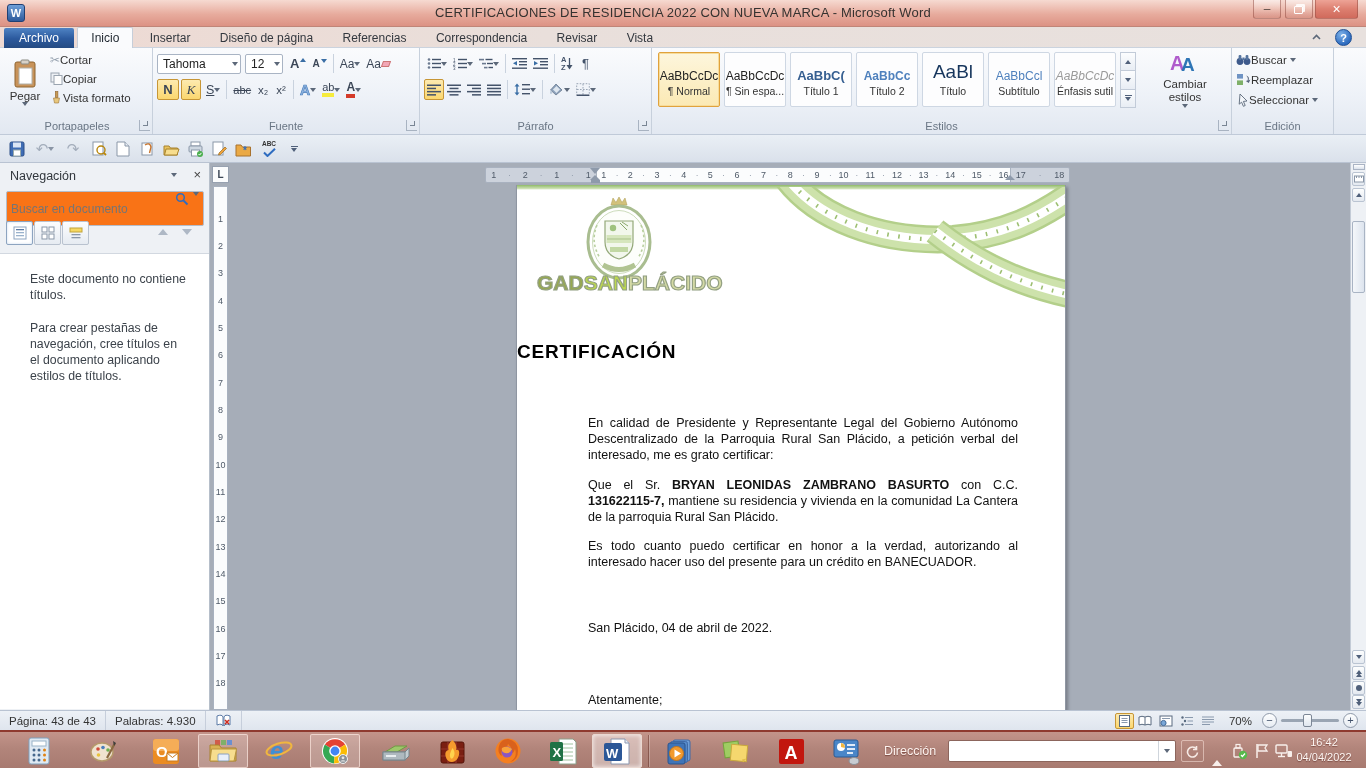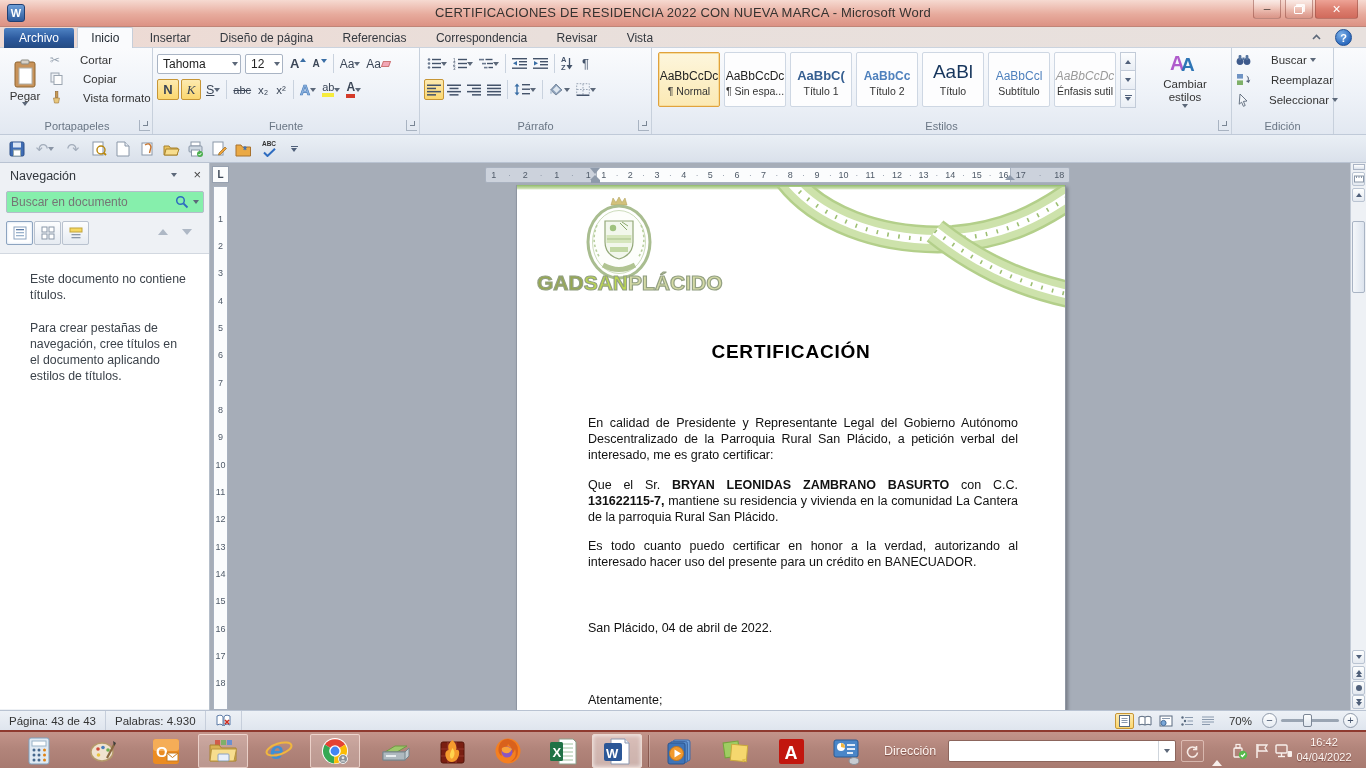--- a/index.html
+++ b/index.html
@@ -29,37 +29,37 @@
   .rgroup{position:absolute;top:0;height:86px;border-right:1px solid #c7d0dc}
   .glabel{position:absolute;bottom:2px;left:0;width:100%;text-align:center;font-size:11px;color:#697584}
   .launcher{position:absolute;right:2px;bottom:3px;width:11px;height:11px;border:1px solid #9aa6b6;border-top:none;border-right:none;opacity:.8}
   .launcher:after{content:"";position:absolute;right:2px;top:1px;width:4px;height:4px;border-right:1px solid #5f6c7d;border-bottom:1px solid #5f6c7d}
   .rrow{position:absolute;left:4px;display:flex;align-items:center}
   .rbtn{display:inline-flex;align-items:center;justify-content:center;height:21px;min-width:18px;padding:0 2px;border:1px solid transparent;border-radius:2px;color:#3b4657}
   .toggled{background:linear-gradient(#fdeab0,#fbd76f);border-color:#c79636}
   .vdiv{width:1px;align-self:stretch;background:#c9d2de;margin:1px 3px}
   .combo{background:#fff;border:1px solid #a9b4c4;border-radius:2px;display:flex;align-items:center;justify-content:space-between;height:20px;font-size:12px;padding:0 2px 0 5px;color:#222}
   .gray{color:#94a0ae}
-  .small-lbl{font-size:11.5px;color:#333;margin-left:20px;white-space:nowrap}
+  .small-lbl{font-size:11.5px;color:#333;margin-left:0;white-space:nowrap}
   
   .style-card{position:absolute;top:4px;width:62px;height:55px;border:1px solid #ced7e3;border-radius:2px;background:#fdfdfe;text-align:center;overflow:hidden}
   .style-card.sel{border-color:#e0a23d;background:linear-gradient(#fdf6dd,#fbe9b4);box-shadow:inset 0 0 0 1px #f7dc9a}
   .sc-prev{height:32px;display:flex;align-items:flex-end;justify-content:center;font-size:12px;padding-bottom:2px;white-space:nowrap}
   .sc-name{font-size:10.5px;color:#333;white-space:nowrap}
   .gal-col{position:absolute;top:4px;width:16px;height:55px;display:flex;flex-direction:column}
   .gal-btn{flex:1;border:1px solid #c2cbd8;background:linear-gradient(#fcfdfe,#e8edf4);display:flex;align-items:center;justify-content:center;margin-bottom:-1px}
   
   #qat{top:135px;left:0;width:1366px;height:28px;background:linear-gradient(#eaeff5,#dae1eb);border-bottom:1px solid #b9c3d2}
   .qbtn{position:absolute;top:3px;width:22px;height:22px;display:flex;align-items:center;justify-content:center;border-radius:2px}
   
   #navpane{top:163px;left:0;width:210px;height:547px;background:#eef1f5;border-right:1px solid #b6bfca}
   #nav-title{position:absolute;left:10px;top:6px;font-size:12.5px;color:#32373d}
   #nav-close{position:absolute;right:8px;top:4px;font-size:13px;color:#444}
   #nav-dd{position:absolute;right:32px;top:10px}
-  .nav-search-wrap{position:absolute;left:6px;top:28px;width:198px;height:22px;background:#86efac;border:1px solid #b4bdca;border-radius:2px;display:flex;align-items:center}
+  .nav-search-wrap{position:absolute;left:6px;top:28px;width:198px;height:35px;background:#f97316;border:1px solid #b4bdca;border-radius:2px;display:flex;}
   .nav-search-wrap input{flex:1;border:none;outline:none;font-size:12px;color:#444;padding:0 4px;font-family:"Liberation Sans",sans-serif;background:transparent}
   .nav-tab{position:absolute;top:58px;width:27px;height:24px;border:1px solid #b9c2cf;background:linear-gradient(#fcfdfe,#e6ebf2);display:flex;align-items:center;justify-content:center;border-radius:2px}
   .nav-tab.sel{background:#fff;border-color:#8da4c0;box-shadow:inset 0 0 3px #cfdef0}
   .tri-up{width:0;height:0;border-left:5px solid transparent;border-right:5px solid transparent;border-bottom:6px solid #aeb8c5}
   .tri-down{width:0;height:0;border-left:5px solid transparent;border-right:5px solid transparent;border-top:6px solid #aeb8c5}
   #nav-body{position:absolute;left:0;top:90px;width:209px;height:456px;background:#fff;border-top:1px solid #d2d8e0}
   #nav-body p{margin:0 22px 18px 30px;font-size:12.3px;color:#3c434b;line-height:1.28}
   #nav-body p:first-child{margin-top:18px}
   
   #tabstop{top:166px;left:212px;width:17px;height:17px;background:#fbfcfd;border:1px solid #97a1b0;font-size:10px;font-weight:bold;color:#3c4756;display:flex;align-items:center;justify-content:center}
@@ -68,21 +68,21 @@
   .rn{flex:1;text-align:center}
   .rd{flex:1;text-align:center;color:#8a95a4;font-size:8px}
   #vruler{top:186px;left:213px;width:15px;height:524px;background:#fbfcfd;border:1px solid #a8b1bf}
   #vruler-nums{position:absolute;top:18px;left:0;width:100%;height:492px;display:flex;flex-direction:column;font-size:9px;color:#4f5a68}
   #vruler-nums .rn{display:flex;align-items:center;justify-content:center}
   .marker{position:absolute;width:0;height:0}
   
   #page{top:185px;left:516px;width:550px;height:525px;background:#fff;border-left:1px solid #8f96a2;border-right:1px solid #8f96a2;box-shadow:2px 2px 3px rgba(40,44,52,.35);overflow:hidden}
   #page-greenedge{position:absolute;top:0;left:0;width:100%;height:5px;background:linear-gradient(#8fba68,#cde0b4 70%,rgba(255,255,255,0))}
   #doc-logo-text{position:absolute;left:20px;top:86px;font-weight:bold;font-size:21px;letter-spacing:0;-webkit-text-stroke:1.2px #93a083;white-space:nowrap}
-  #doc-title{position:absolute;top:156px;left:0;width:100%;text-align:center;font-size:19px;font-weight:bold;letter-spacing:.8px;color:#000}
+  #doc-title{position:absolute;top:156px;left:0;width:100%;text-align:left;font-size:19px;font-weight:bold;letter-spacing:.8px;color:#000}
   #doc-body{position:absolute;left:71px;top:230px;width:430px;font-size:12.5px;line-height:16px;color:#111;text-align:justify}
   #doc-body .p2{margin-top:14px}
   #doc-body .p3{margin-top:13px}
   #doc-date{margin-top:50px;text-align:left}
   #doc-closing{margin-top:56px;text-align:left}
   
   #vscroll{top:163px;left:1350px;width:16px;height:547px;background:#eef1f5;border-left:1px solid #c3cbd6}
   .sc-btn{position:absolute;left:1px;width:13px;height:14px;display:flex;align-items:center;justify-content:center;background:linear-gradient(#fdfefe,#e4e9f0);border:1px solid #bac4d2;border-radius:2px}
   #sc-thumb{position:absolute;left:1px;top:58px;width:13px;height:72px;background:linear-gradient(90deg,#f4f7fa,#dde4ee);border:1px solid #a9b4c4;border-radius:2px}
   .chev{width:0;height:0;border-left:3.5px solid transparent;border-right:3.5px solid transparent}

